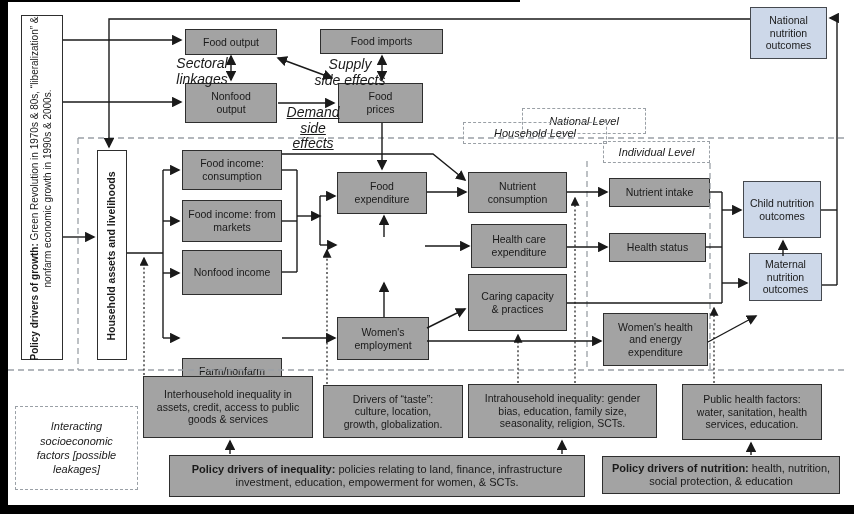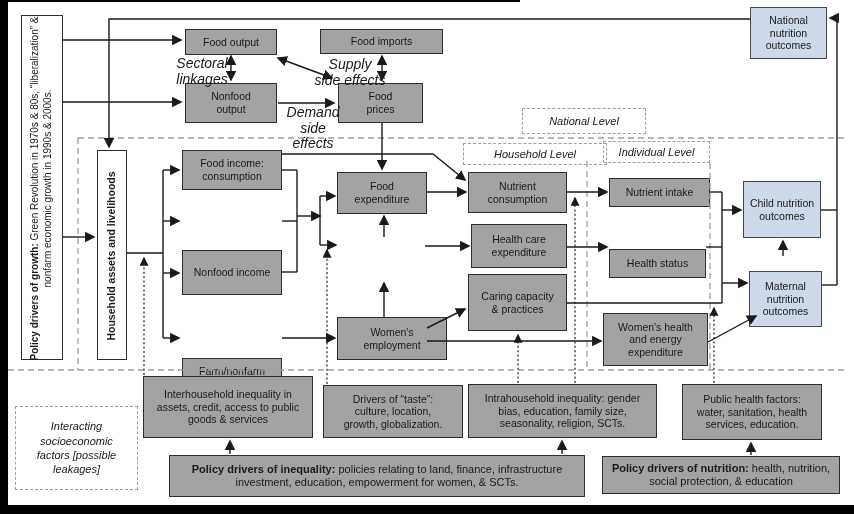--- a/index.html
+++ b/index.html
@@ -121,58 +121,61 @@
   <div class="box" style="left:338px;top:83px;width:85px;height:40px;padding:0 16px;">
       <span>Food prices</span>
     </div>
   <div class="box shaded" style="left:750px;top:7px;width:77px;height:52px;">
       <span>National nutrition outcomes</span>
     </div>
 
   <div class="box" style="left:182px;top:150px;width:100px;height:40px;">
       <span>Food income: consumption</span>
     </div>
+  <div class="box" style="left:182px;top:200px;width:100px;height:42px;">
+      <span>Food income: from markets</span>
+    </div>
   <div class="box" style="left:182px;top:250px;width:100px;height:45px;">
       <span>Nonfood income</span>
     </div>
   <div class="box" style="left:182px;top:318px;width:100px;height:40px;margin-top:40px;">
       <span>Farm/nonfarm employment</span>
     </div>
 
   <div class="box" style="left:337px;top:172px;width:90px;height:42px;padding:0 4px;">
       <span>Food expenditure</span>
     </div>
-  <div class="box" style="left:337px;top:317px;width:110px;height:43px;padding:0 6px;">
+  <div class="box" style="left:337px;top:317px;width:92px;height:43px;padding:0 6px;">
       <span>Women's employment</span>
     </div>
 
   <div class="box" style="left:468px;top:172px;width:99px;height:41px;padding:0 8px;">
       <span>Nutrient consumption</span>
     </div>
   <div class="box" style="left:471px;top:224px;width:96px;height:44px;padding:0 8px;">
       <span>Health care expenditure</span>
     </div>
   <div class="box" style="left:468px;top:274px;width:99px;height:57px;padding:0 8px;">
       <span>Caring capacity &amp; practices</span>
     </div>
 
   <div class="box" style="left:609px;top:178px;width:101px;height:29px;">
       <span>Nutrient intake</span>
     </div>
-  <div class="box" style="left:609px;top:233px;width:97px;height:29px;margin-top:16px;">
+  <div class="box" style="left:609px;top:233px;width:97px;height:29px;">
       <span>Health status</span>
     </div>
   <div class="box" style="left:603px;top:313px;width:105px;height:53px;padding:0 10px;">
       <span>Women's health and energy expenditure</span>
     </div>
 
   <div class="box shaded" style="left:743px;top:181px;width:78px;height:57px;">
       <span>Child nutrition outcomes</span>
     </div>
-  <div class="box shaded" style="left:749px;top:271px;width:73px;height:56px;">
+  <div class="box shaded" style="left:749px;top:253px;width:73px;height:48px;">
       <span>Maternal nutrition outcomes</span>
     </div>
 
   <div class="box" style="left:143px;top:376px;width:170px;height:62px;padding:0 6px;">
       <span>Interhousehold inequality in assets, credit, access to public goods &amp; services</span>
     </div>
   <div class="box" style="left:323px;top:385px;width:140px;height:53px;padding:0 14px;">
       <span>Drivers of “taste”: culture, location, growth, globalization.</span>
     </div>
   <div class="box" style="left:468px;top:384px;width:189px;height:54px;padding:0 4px;">
@@ -185,30 +188,30 @@
   <div class="box" style="left:169px;top:455px;width:416px;height:42px;font-size:11px;padding:0 10px;">
     <span><span class="lead">Policy drivers of inequality:</span><span> policies relating to land, finance, infrastructure investment, education, empowerment for women, &amp; SCTs.</span></span>
   </div>
   <div class="box" style="left:602px;top:456px;width:238px;height:38px;font-size:11px;padding:0 8px;">
     <span><span class="lead">Policy drivers of nutrition:</span><span> health, nutrition, social protection, &amp; education</span></span>
   </div>
 
   <div class="dashedbox" style="left:522px;top:108px;width:124px;height:26px;">
       <span>National Level</span>
     </div>
-  <div class="dashedbox" style="left:463px;top:143px;width:144px;height:22px;text-align:center;">
+  <div class="dashedbox" style="left:463px;top:122px;width:144px;height:22px;text-align:center;">
       <span>Household Level</span>
     </div>
   <div class="dashedbox" style="left:603px;top:141px;width:107px;height:22px;">
       <span>Individual Level</span>
     </div>
   <div class="dashedbox" style="left:15px;top:406px;width:123px;height:84px;padding:0 10px;line-height:1.3;">
       <span>Interacting socioeconomic factors [possible leakages]</span>
     </div>
 
   <div class="flabel" style="left:173px;top:56px;width:58px;"><span>Sectoral linkages</span></div>
   <div class="flabel" style="left:314px;top:57px;width:72px;"><span>Supply side effects</span></div>
-  <div class="flabel" style="left:281px;top:105px;width:64px;"><span>Demand side effects</span></div>
+  <div class="flabel" style="left:281px;top:105px;width:64px;text-decoration:underline;"><span>Demand side effects</span></div>
 
   <div class="bar" style="left:0;top:0;width:8px;height:514px;"></div>
   <div class="bar" style="left:0;top:505px;width:854px;height:9px;"></div>
   <div class="bar" style="left:0;top:0;width:520px;height:2px;"></div>
 </div>
 
 </body></html>

